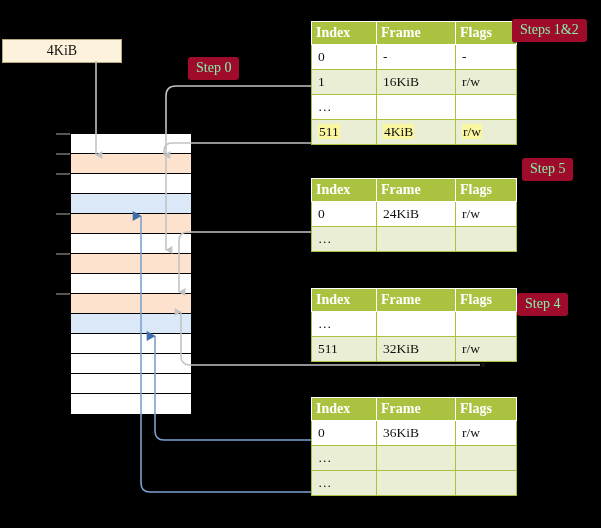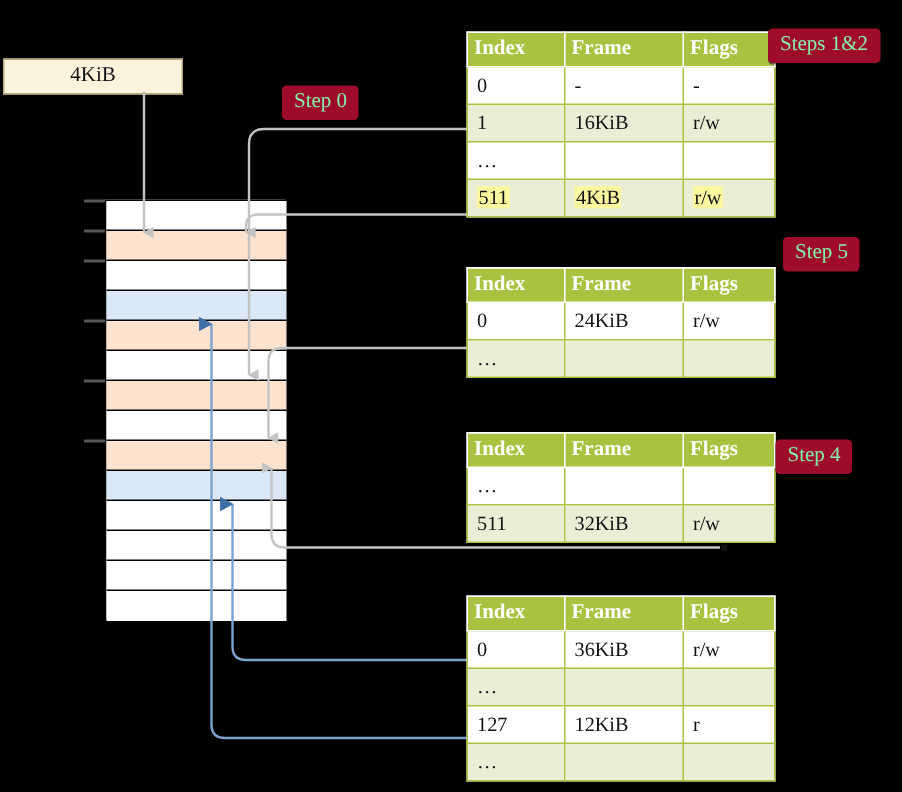--- a/index.html
+++ b/index.html
@@ -271,25 +271,20 @@
           <tr class="odd">
             <td class="col-index">0</td>
             <td class="col-frame">36KiB</td>
             <td class="col-flags">r/w</td>
           </tr>
           <tr class="even">
             <td class="col-index">…</td>
             <td class="col-frame"></td>
             <td class="col-flags"></td>
           </tr>
-          <tr class="odd">
-            <td class="col-index">127</td>
-            <td class="col-frame">12KiB</td>
-            <td class="col-flags">r</td>
-          </tr>
           <tr class="even">
             <td class="col-index">…</td>
             <td class="col-frame"></td>
             <td class="col-flags"></td>
           </tr>
         </tbody>
       </table>
     </div>
 
   <div id="badges-host">

